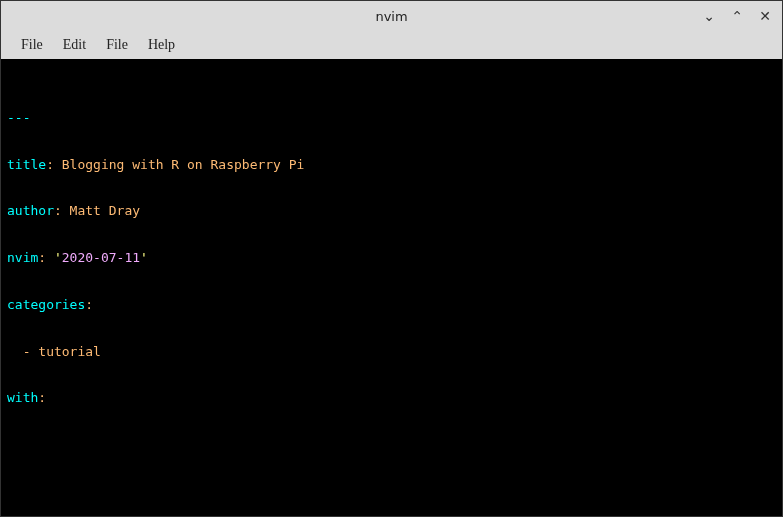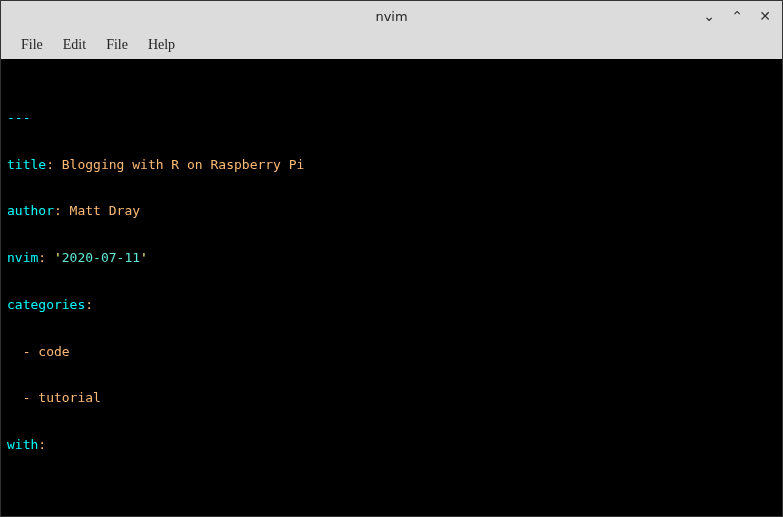--- a/index.html
+++ b/index.html
@@ -67,21 +67,21 @@
     padding: 4px 6px;
     line-height: 1.2;
     white-space: pre;
     overflow: hidden;
     font-size: 13px;
   }
   .line { white-space: pre; }
   .cyan   { color: #00ffff; }
   .white  { color: #fdba74; }
   .yellow { color: #ffff87; }
-  .magenta{ color: #5eead4; }
+  .magenta{ color: #f0abfc; }
 </style>
 </head>
 <body>
 
 <div class="window">
 
   <div class="titlebar">
     <div class="title">nvim</div>
     <div class="win-controls">
       <span>⌄</span>
@@ -97,21 +97,20 @@
     <div class="menu-item">Help</div>
   </div>
 
   <div class="terminal">
     
     <div class="line"><span class="cyan">---</span></div>
     <div class="line"><span class="cyan">title</span><span class="white">: Blogging with R on Raspberry Pi</span></div>
     <div class="line"><span class="cyan">author</span><span class="white">: Matt Dray</span></div>
     <div class="line"><span class="cyan">nvim</span><span class="white">: </span><span class="yellow">'</span><span class="magenta">2020-07-11</span><span class="yellow">'</span></div>
     <div class="line"><span class="cyan">categories</span><span class="white">:</span></div>
-    <div class="line white">  - code</div>
     <div class="line white">  - tutorial</div>
     <div class="line"><span class="cyan">with</span><span class="white">:</span></div>
     
     
     
     
     
 
     
     

